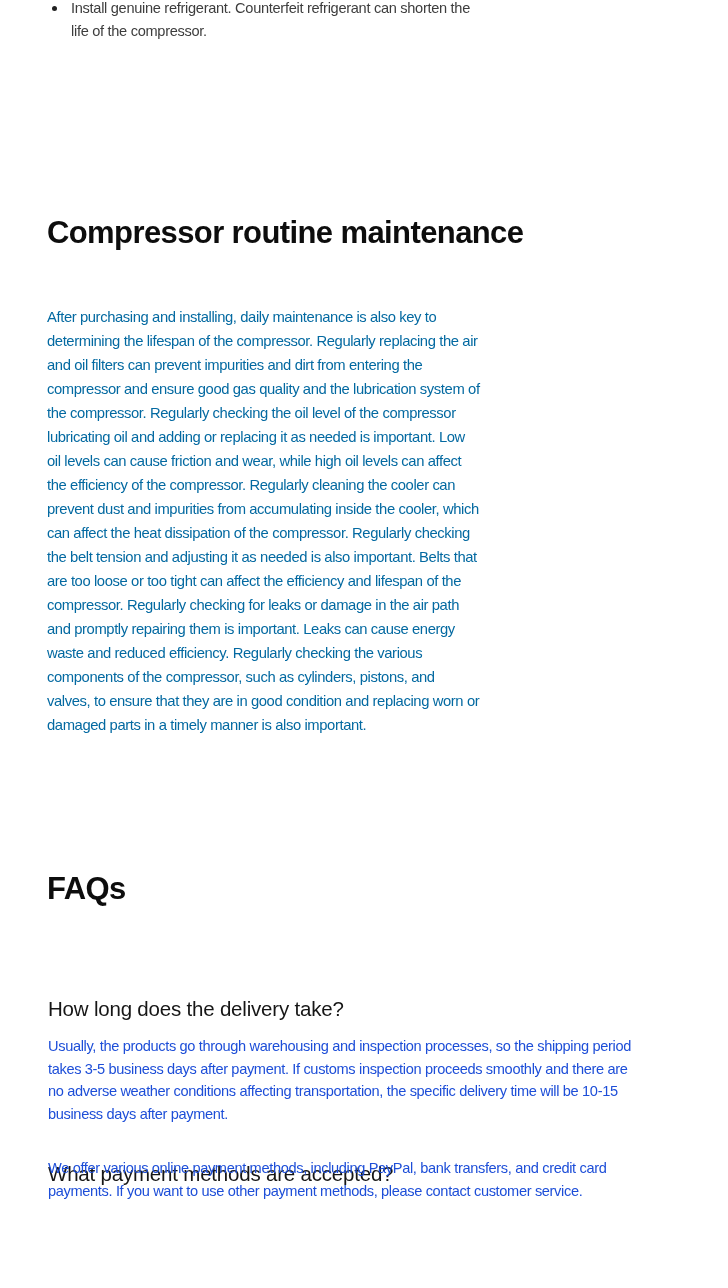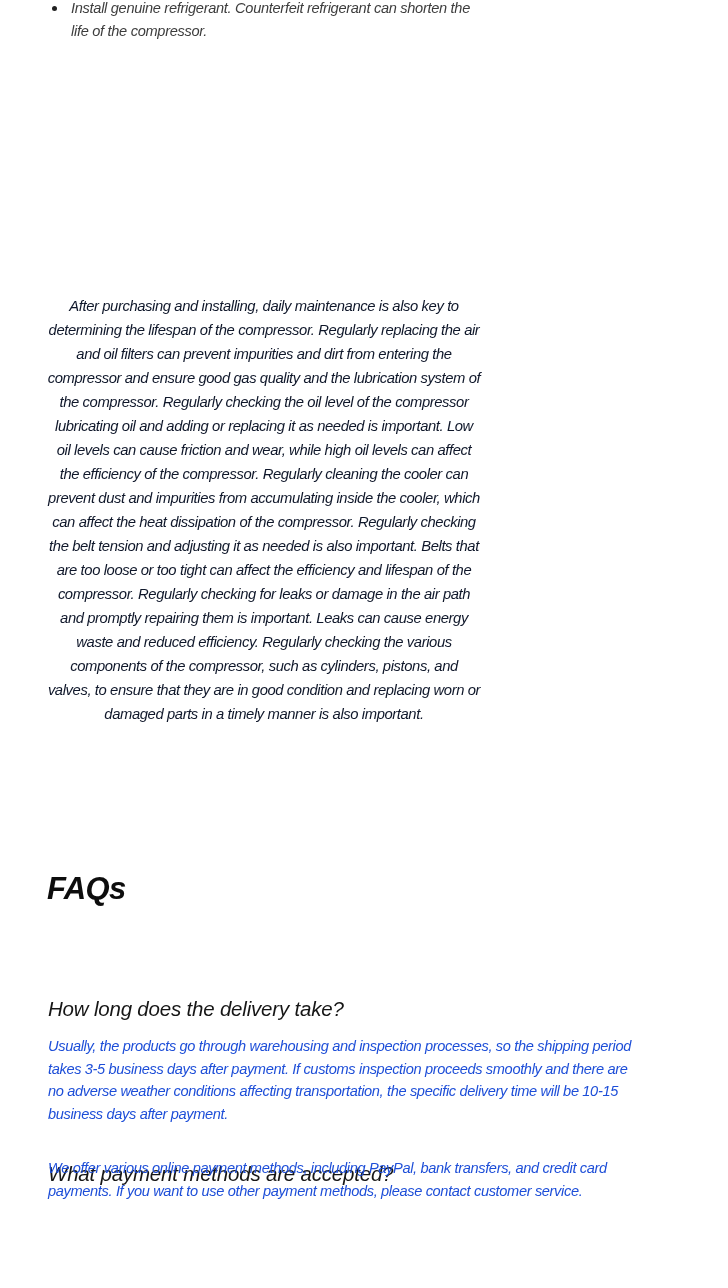--- a/index.html
+++ b/index.html
@@ -9,21 +9,20 @@
     background: #ffffff;
     font-family: "Liberation Sans", sans-serif;
     overflow: hidden;
     position: relative;
   }
   .page {
     position: relative;
     width: 728px;
     height: 1288px;
     background: #ffffff;
-    font-style: italic;
   }
 
   
   .intro-item {
     position: absolute;
     top: -3px;
     left: 47px;
     width: 432px;
     display: flex;
     align-items: flex-start;
@@ -52,28 +51,27 @@
     letter-spacing: -0.6px;
     line-height: 34px;
     white-space: nowrap;
   }
   .h2-maintenance { top: 216px; }
   .h2-faqs { top: 872px; }
 
   
   .body-para {
     position: absolute;
-    top: 294px;
+    top: 305px;
     left: 47px;
     width: 434px;
-    color: #0f172a;
+    color: #0369a1;
     font-size: 14.8px;
     line-height: 24px;
     letter-spacing: -0.4px;
-    text-align: center;
   }
 
   
   .faq-question {
     position: absolute;
     left: 48px;
     color: #161616;
     font-size: 20.5px;
     font-weight: 400;
     letter-spacing: -0.2px;
@@ -98,20 +96,21 @@
 </head>
 <body>
 
 <div class="page">
 
   <div class="intro-item">
     <span class="bullet-dot"></span>
     <span class="intro-text">Install genuine refrigerant. Counterfeit refrigerant can shorten the life of the compressor.</span>
   </div>
 
+  <h2 class="h2 h2-maintenance">Compressor routine maintenance</h2>
 
   <p class="body-para">After purchasing and installing, daily maintenance is also key to determining the lifespan of the compressor. Regularly replacing the air and oil filters can prevent impurities and dirt from entering the compressor and ensure good gas quality and the lubrication system of the compressor. Regularly checking the oil level of the compressor lubricating oil and adding or replacing it as needed is important. Low oil levels can cause friction and wear, while high oil levels can affect the efficiency of the compressor. Regularly cleaning the cooler can prevent dust and impurities from accumulating inside the cooler, which can affect the heat dissipation of the compressor. Regularly checking the belt tension and adjusting it as needed is also important. Belts that are too loose or too tight can affect the efficiency and lifespan of the compressor. Regularly checking for leaks or damage in the air path and promptly repairing them is important. Leaks can cause energy waste and reduced efficiency. Regularly checking the various components of the compressor, such as cylinders, pistons, and valves, to ensure that they are in good condition and replacing worn or damaged parts in a timely manner is also important.</p>
 
   <h2 class="h2 h2-faqs">FAQs</h2>
 
   <h3 class="faq-question faq-q1">How long does the delivery take?</h3>
 
   <p class="faq-answer faq-a1">Usually, the products go through warehousing and inspection processes, so the shipping period takes 3-5 business days after payment. If customs inspection proceeds smoothly and there are no adverse weather conditions affecting transportation, the specific delivery time will be 10-15 business days after payment.</p>
 
   <h3 class="faq-question faq-q2">What payment methods are accepted?</h3>

